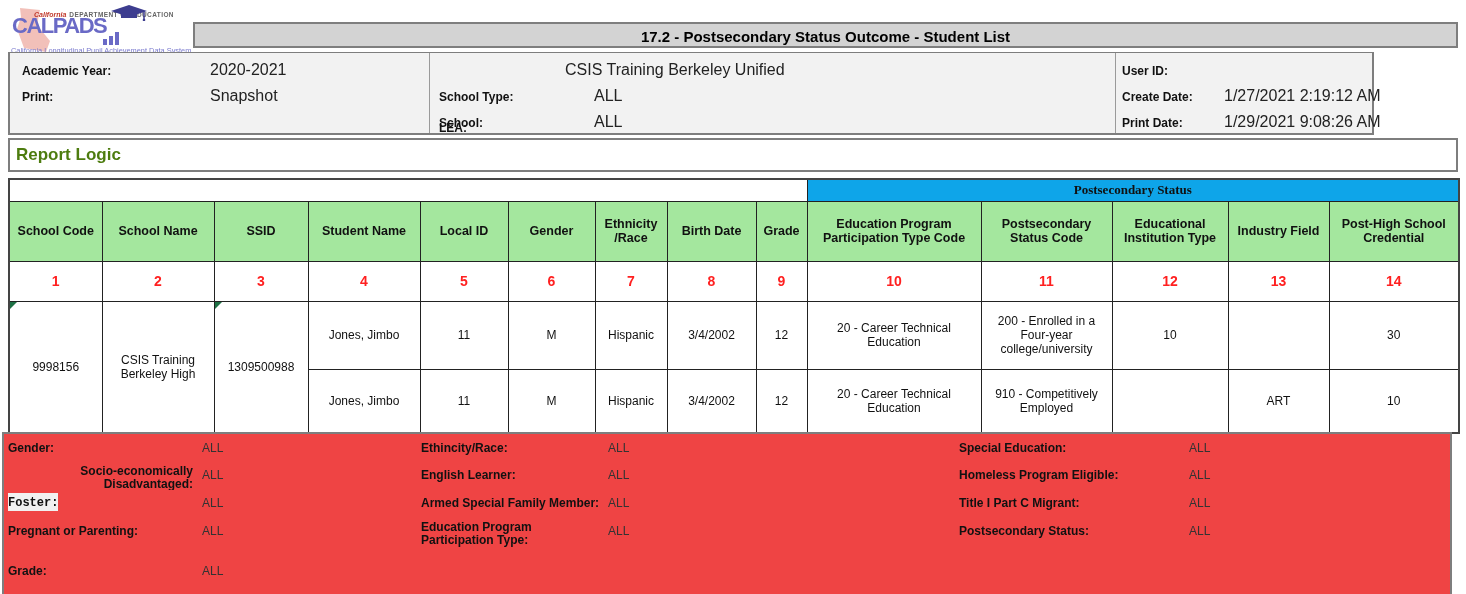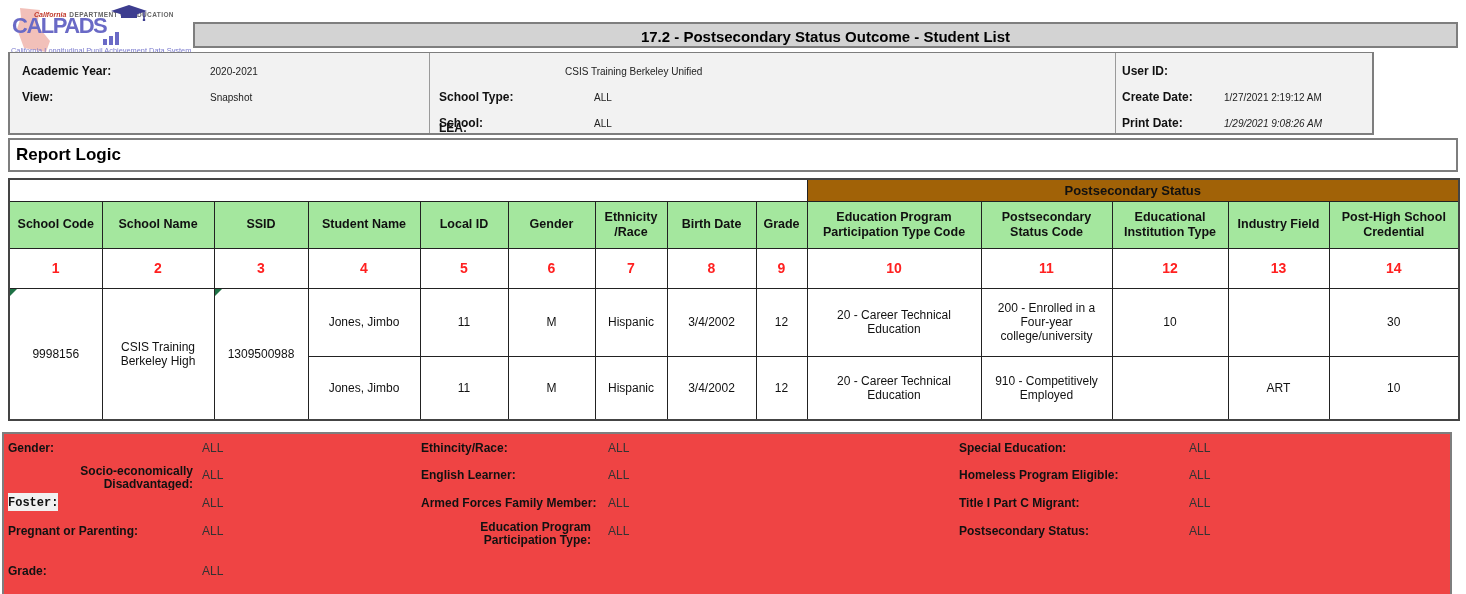--- a/index.html
+++ b/index.html
@@ -33,45 +33,45 @@
   #titlebar .t { font-size:15px; font-weight:bold; padding-top:4px; color:#000; }
 
   
   #infopanel {
     position:absolute; left:8px; top:52px; width:1366px; height:83px;
     background:#f2f2f2; border:2px solid #7e7e7e; border-top-width:1px;
   }
   #infopanel .vdiv { position:absolute; top:0; bottom:0; width:1px; background:#9a9a9a; }
   .kv { position:absolute; white-space:nowrap; }
   .kv .k { font-weight:bold; font-size:12px; color:#111; }
-  .kv .v { font-size:10px; color:#222; }
+  .kv .v { font-size:16px; color:#222; }
   #userid-patch {
     position:absolute; left:1203px; top:44px; width:263px; height:34px;
     background:#ffffff; z-index:5;
   }
   #userid-patch .v { position:absolute; left:19px; top:10px; font-size:15px; color:#1a1a1a; }
 
   
   #reportlogic {
     position:absolute; left:8px; top:138px; width:1450px; height:34px;
     background:#fff; border:2px solid #7e7e7e;
   }
-  #reportlogic .h { font-size:17px; font-weight:bold; color:#000000; padding:5px 0 0 6px; }
+  #reportlogic .h { font-size:17px; font-weight:bold; color:#4d7c0f; padding:5px 0 0 6px; }
 
   
   #tablewrap { position:absolute; left:8px; top:178px; width:1450px; }
   table.report { border-collapse:collapse; table-layout:fixed; width:1450px; border:2px solid #444; }
   table.report td, table.report th {
     border:1px solid #222; text-align:center; vertical-align:middle;
     font-size:12px; color:#111; padding:1px 2px; overflow:hidden; word-wrap:break-word;
   }
   tr.band-row { height:22px; }
   tr.band-row td.blank { background:#fff; border-right:1px solid #222; }
-  tr.band-row td.band { background:#a16207; font-weight:bold; font-size:13px; }
-  tr.head-row { height:47px; }
+  tr.band-row td.band { background:#0ea5e9; font-weight:bold; font-size:13px;font-family:Liberation Serif, serif; }
+  tr.head-row { height:60px; }
   tr.head-row th { background:#a4e79e; font-weight:bold; font-size:12.5px; line-height:1.15; }
   tr.num-row { height:40px; }
   tr.num-row td { color:#ff2020; font-weight:bold; font-size:14px; background:#fff; }
   tr.data-row1 { height:68px; }
   tr.data-row2 { height:64px; }
   td.cell-rel { position:relative; }
   .tri {
     position:absolute; left:0; top:0; width:0; height:0;
     border-top:7px solid #1e7145; border-right:7px solid transparent;
   }
@@ -121,21 +121,21 @@
     <div class="vdiv" style="left:419px;"></div>
     <div class="vdiv" style="left:1105px;"></div>
 
     <div class="kv" style="left:12px; top:8px;">
       <span class="k">Academic Year:</span>
     </div>
     <div class="kv" style="left:200px; top:8px;">
       <span class="v">2020-2021</span>
     </div>
     <div class="kv" style="left:12px; top:34px;">
-      <span class="k">View:</span>
+      <span class="k">Print:</span>
     </div>
     <div class="kv" style="left:200px; top:34px;">
       <span class="v">Snapshot</span>
     </div>
 
     <div class="kv" style="left:429px; top:20px;margin-top:45px;">
       <span class="k">LEA:</span>
     </div>
     <div class="kv" style="left:555px; top:8px;">
       <span class="v">CSIS Training Berkeley Unified</span>
@@ -158,21 +158,21 @@
     </div>
     <div class="kv" style="left:1112px; top:34px;">
       <span class="k">Create Date:</span>
     </div>
     <div class="kv" style="left:1214px; top:34px;">
       <span class="v">1/27/2021 2:19:12 AM</span>
     </div>
     <div class="kv" style="left:1112px; top:60px;">
       <span class="k">Print Date:</span>
     </div>
-    <div class="kv" style="left:1214px; top:60px;font-style:italic;">
+    <div class="kv" style="left:1214px; top:60px;">
       <span class="v">1/29/2021 9:08:26 AM</span>
     </div>
   </div>
 
 
   <div id="reportlogic">
     <div class="h">Report Logic</div>
   </div>
 
   <div id="tablewrap">
@@ -274,28 +274,28 @@
 
     <div class="kv cliptall" style="left:4px; top:31px;"><span class="k wrapcell">Socio-economically Disadvantaged:</span></div>
     <div class="kv" style="left:198px; top:31px;"><span class="v">ALL</span></div>
     <div class="kv" style="left:417px; top:31px;"><span class="k">English Learner:</span></div>
     <div class="kv" style="left:604px; top:31px;"><span class="v">ALL</span></div>
     <div class="kv" style="left:955px; top:31px;"><span class="k">Homeless Program Eligible:</span></div>
     <div class="kv" style="left:1185px; top:31px;"><span class="v">ALL</span></div>
 
     <div class="kv" style="left:4px; top:59px; background:#f1f1f1;font-family:Liberation Mono, monospace;"><span class="k">Foster:</span></div>
     <div class="kv" style="left:198px; top:59px;"><span class="v">ALL</span></div>
-    <div class="kv" style="left:417px; top:59px;"><span class="k">Armed Forces Family Member:</span></div>
+    <div class="kv" style="left:417px; top:59px;"><span class="k">Armed Special Family Member:</span></div>
     <div class="kv" style="left:604px; top:59px;"><span class="v">ALL</span></div>
     <div class="kv" style="left:955px; top:59px;"><span class="k">Title I Part C Migrant:</span></div>
     <div class="kv" style="left:1185px; top:59px;"><span class="v">ALL</span></div>
 
     <div class="kv" style="left:4px; top:87px;"><span class="k">Pregnant or Parenting:</span></div>
     <div class="kv" style="left:198px; top:87px;"><span class="v">ALL</span></div>
-    <div class="kv" style="left:417px; top:87px;"><span class="k wrapcell" style="width:170px;text-align:right;">Education Program Participation Type:</span></div>
+    <div class="kv" style="left:417px; top:87px;"><span class="k wrapcell" style="width:170px;">Education Program Participation Type:</span></div>
     <div class="kv" style="left:604px; top:87px;"><span class="v">ALL</span></div>
     <div class="kv" style="left:955px; top:87px;"><span class="k">Postsecondary Status:</span></div>
     <div class="kv" style="left:1185px; top:87px;"><span class="v">ALL</span></div>
 
     <div class="kv" style="left:4px; top:127px;"><span class="k">Grade:</span></div>
     <div class="kv" style="left:198px; top:127px;"><span class="v">ALL</span></div>
   </div>
 
 </div>
 

